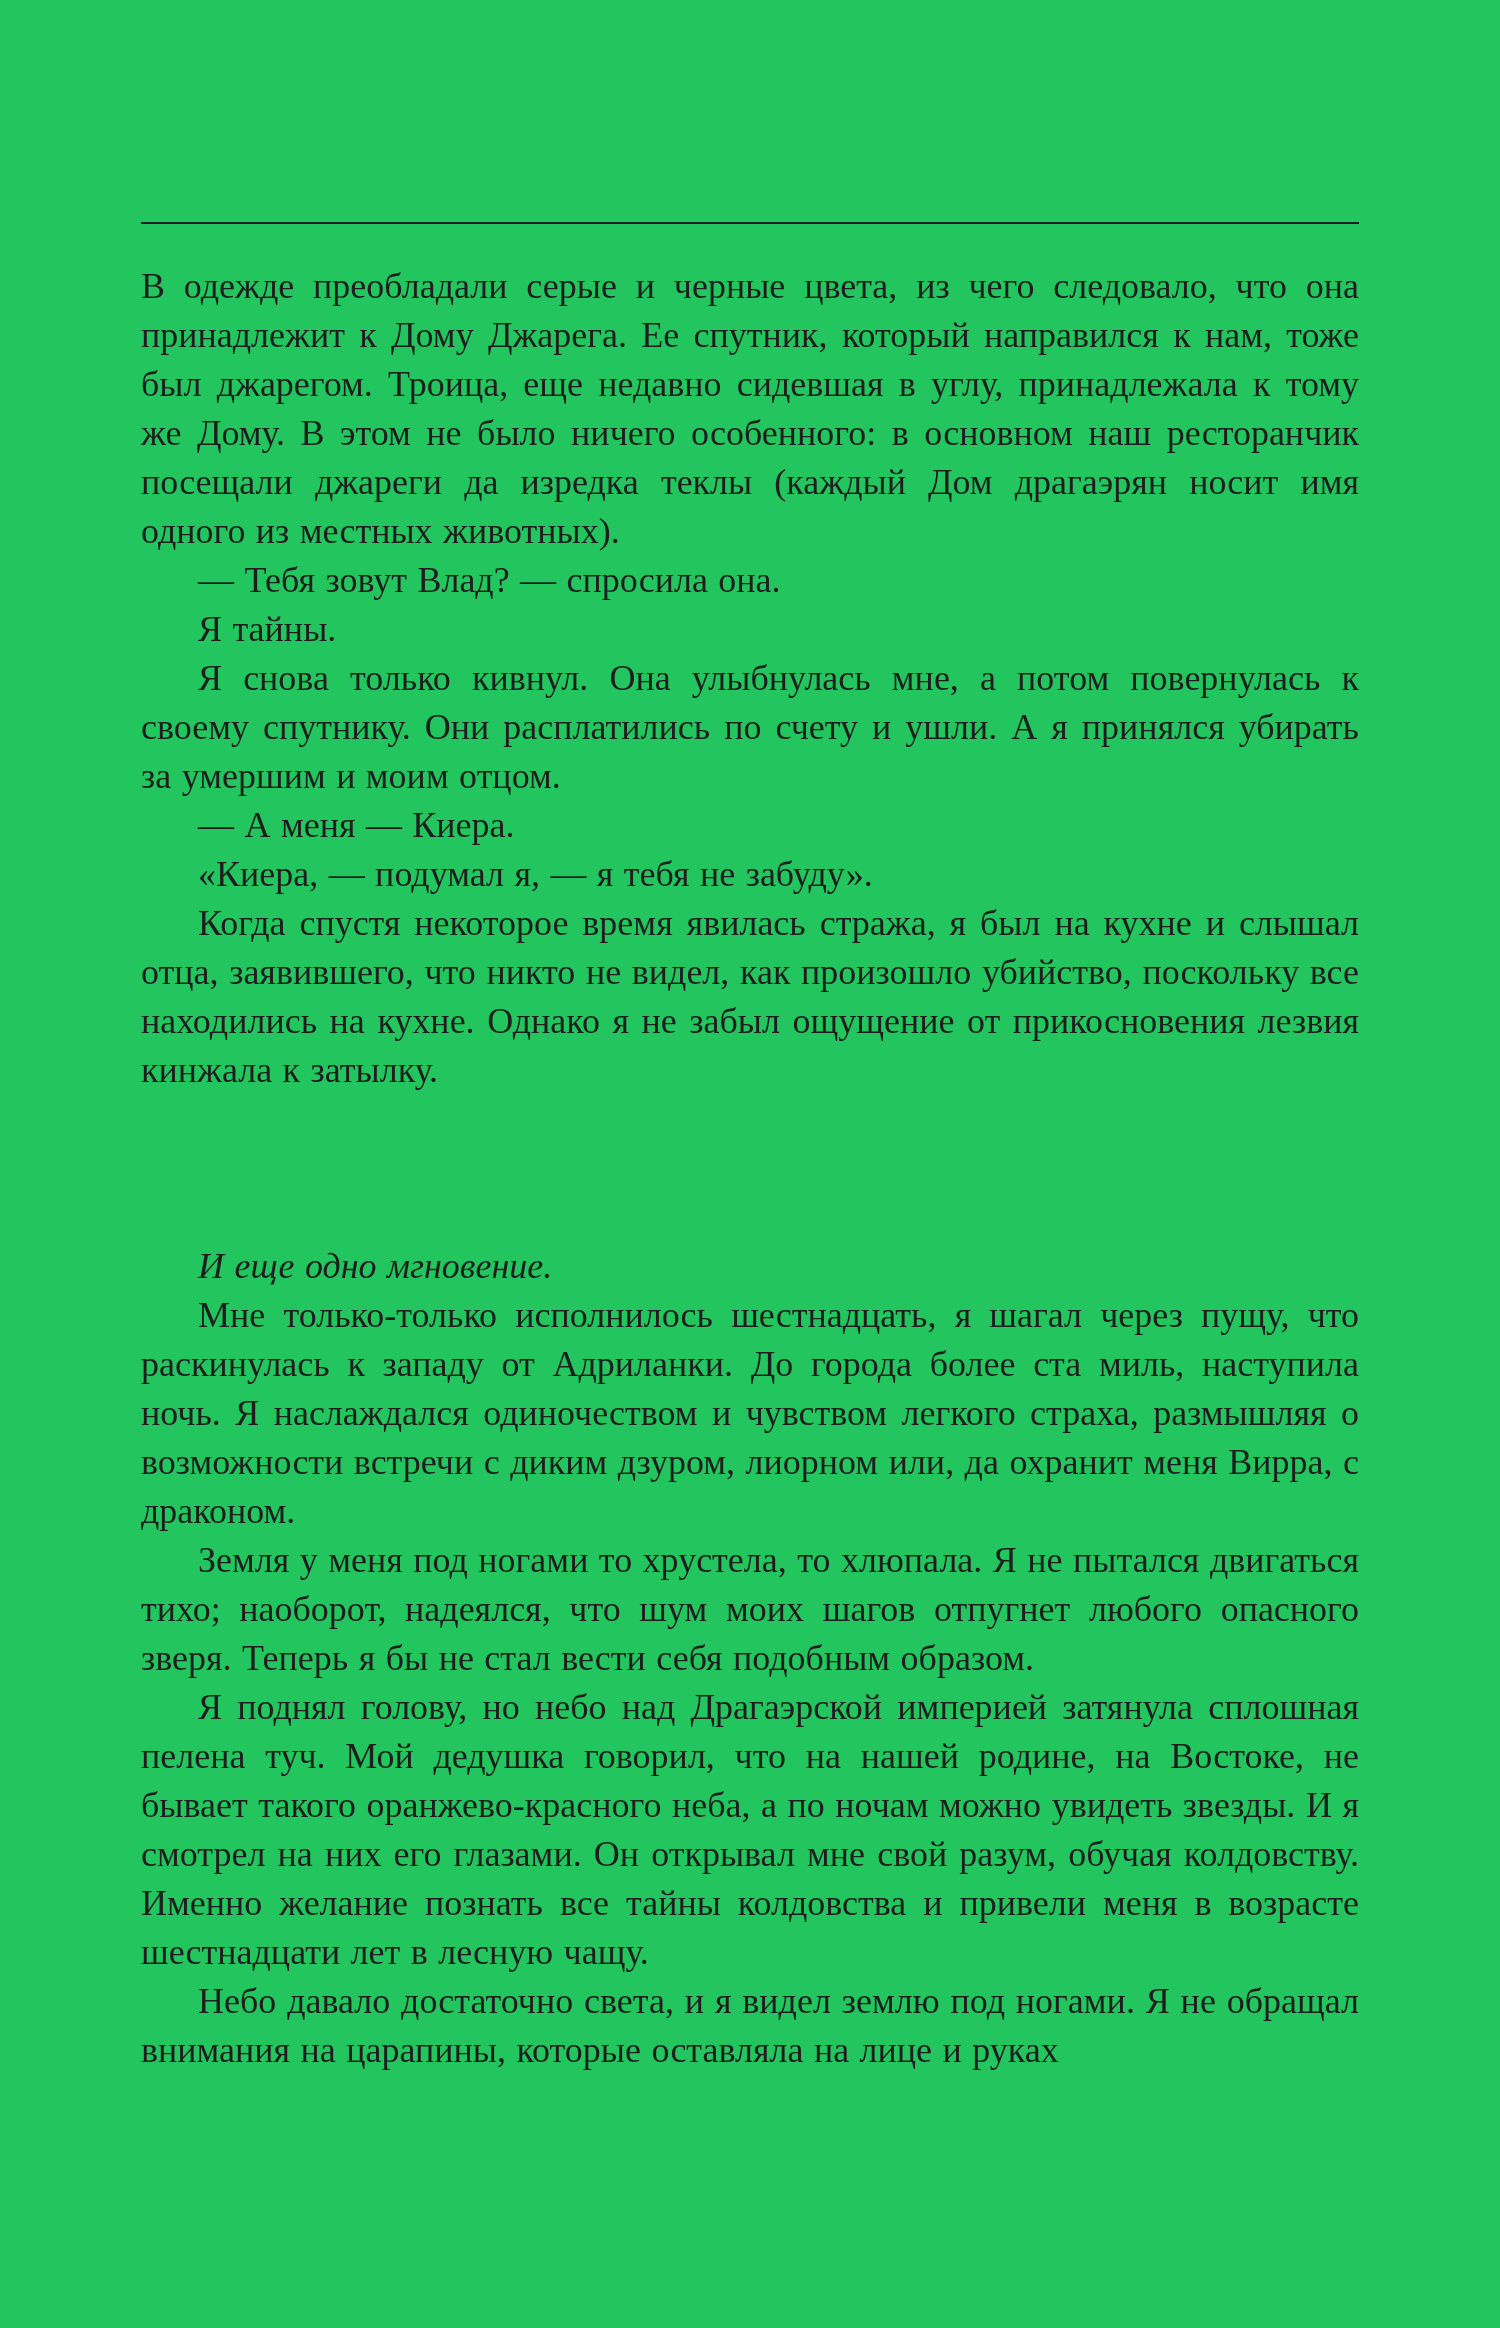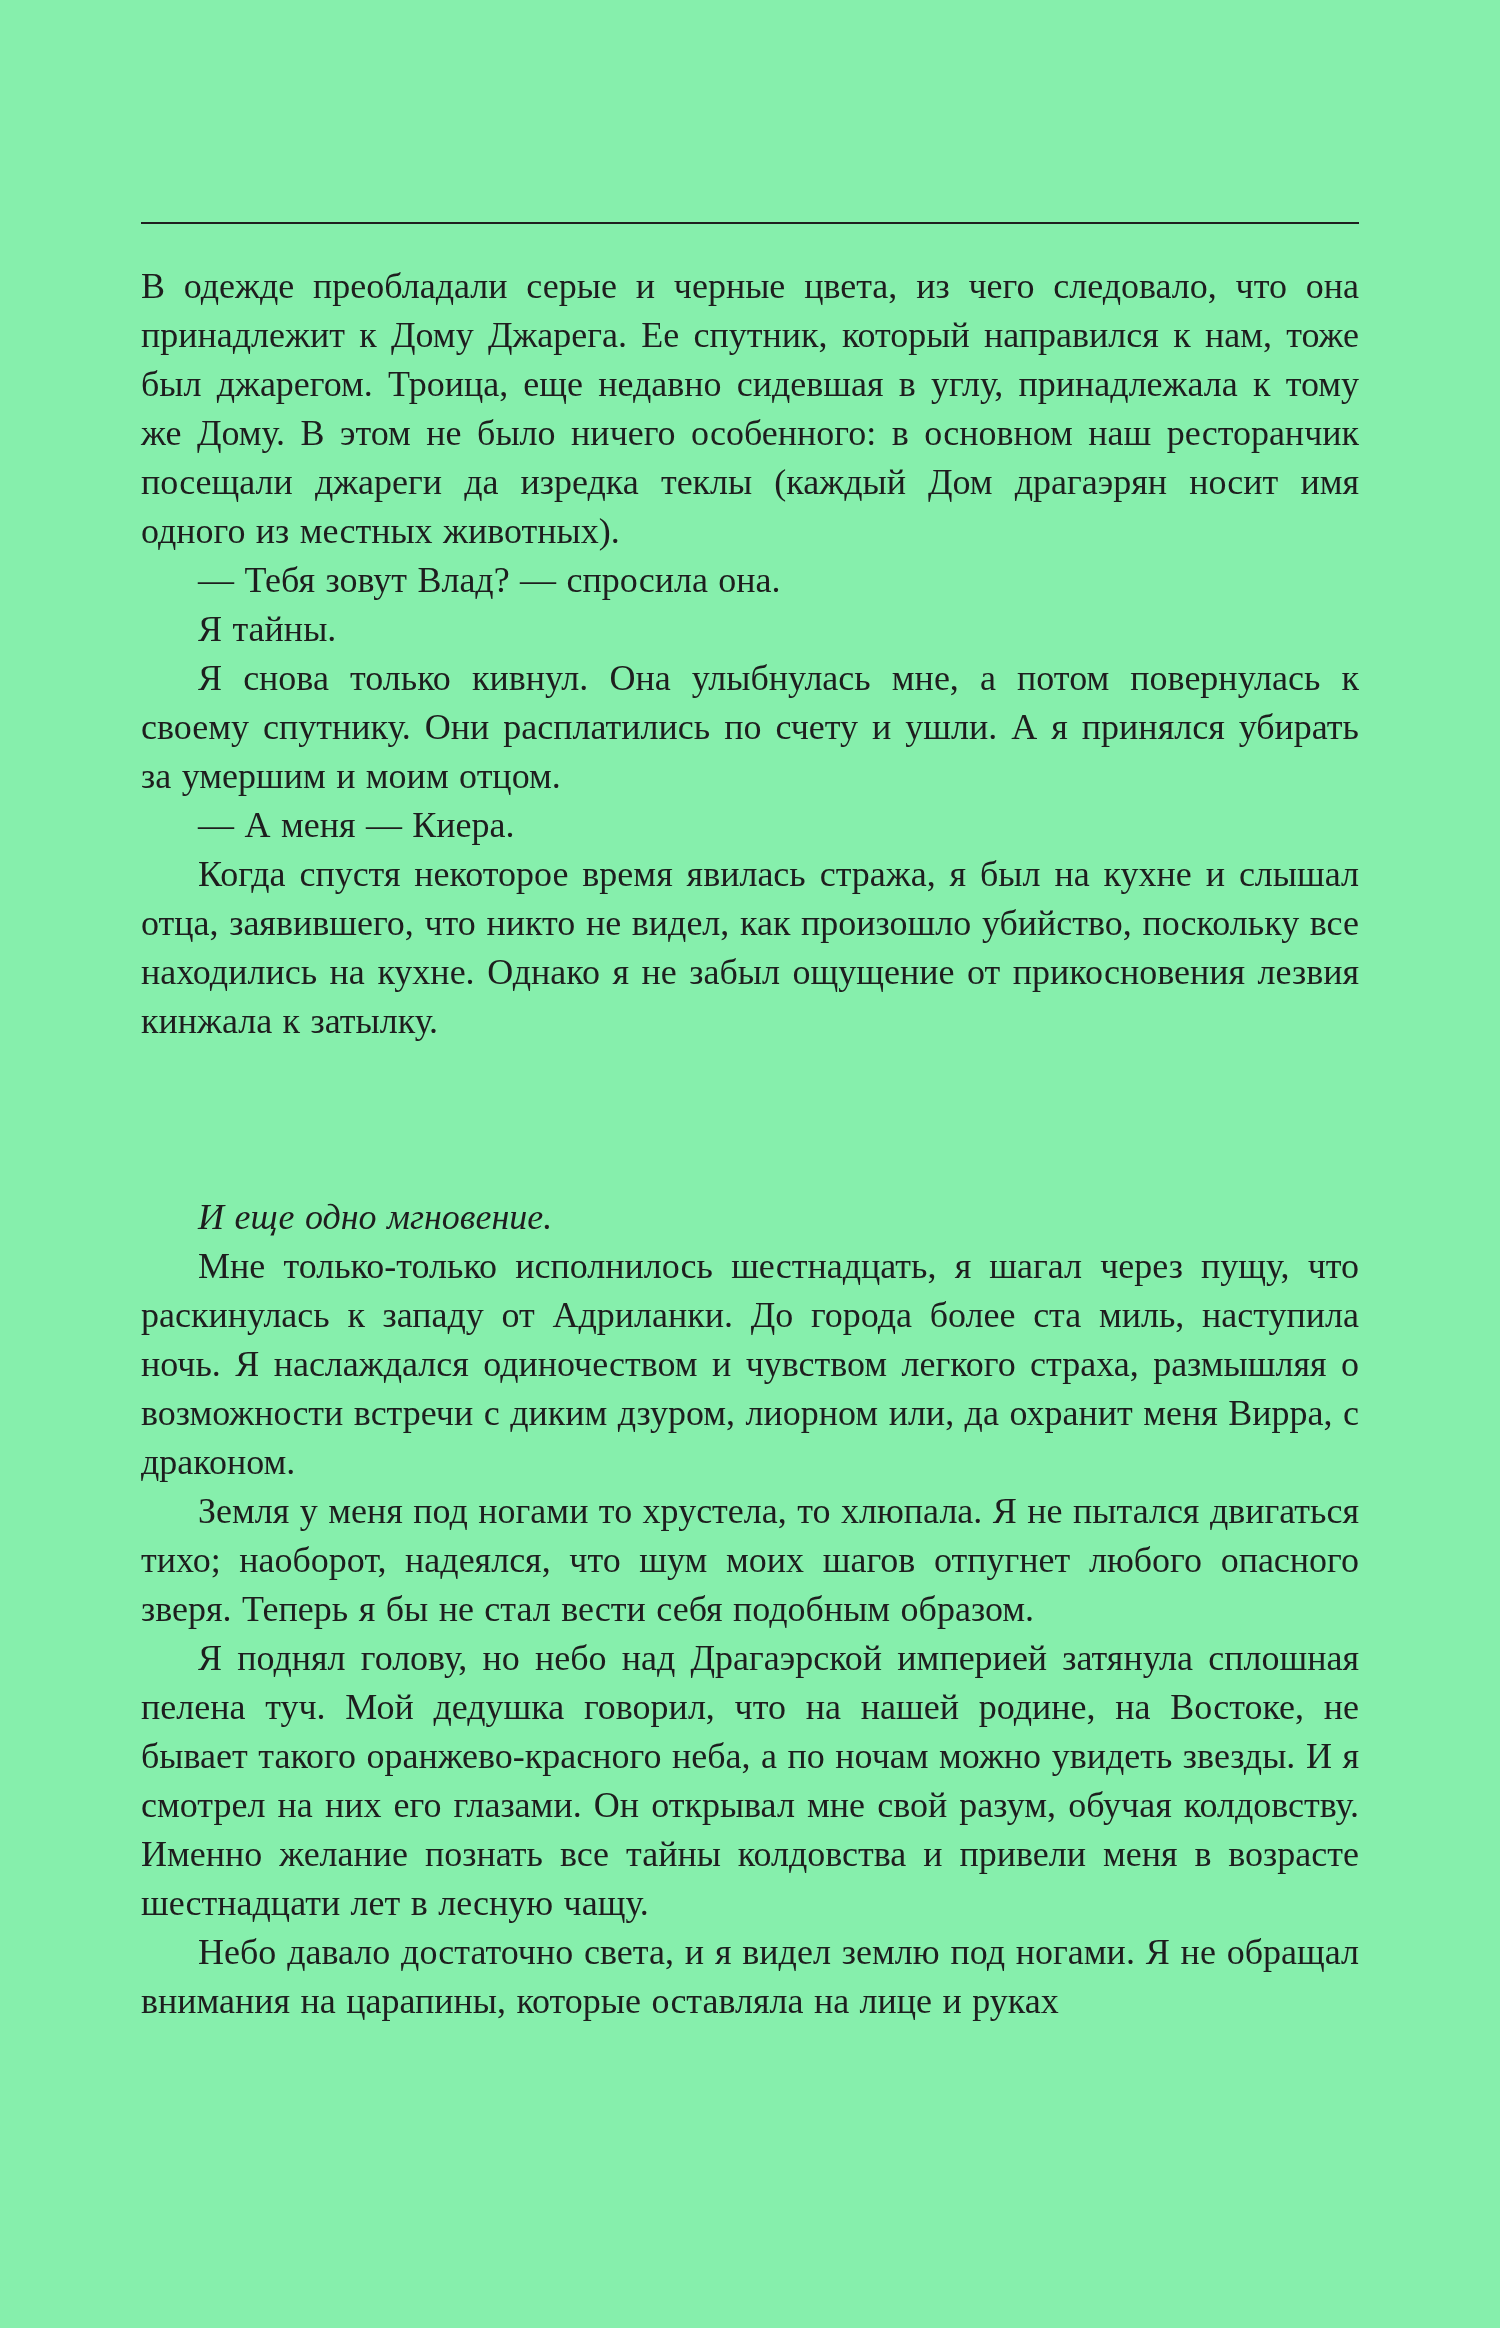--- a/index.html
+++ b/index.html
@@ -6,21 +6,21 @@
   html, body { background: #ffffff; }
   body {
     width: 1500px;
     height: 2328px;
     position: relative;
     font-family: "Liberation Serif", "DejaVu Serif", serif;
   }
   .page {
     position: absolute;
     inset: 0;
-    background: #86efac;
+    background: #22c55e;
     overflow: hidden;
   }
   .top-rule {
     position: absolute;
     top: 222px;
     left: 141px;
     width: 1218px;
     border-top: 2px solid #1f1f1f;
   }
   .text-block {
@@ -54,20 +54,21 @@
 <div class="page">
 
   <div class="top-rule"></div>
 
   <div class="text-block">
     <p class="no-indent">В одежде преобладали серые и черные цвета, из чего следовало, что она принадлежит к Дому Джарега. Ее спутник, который направился к нам, тоже был джарегом. Троица, еще недавно сидевшая в углу, принадлежала к тому же Дому. В этом не было ничего особенного: в основном наш ресторанчик посещали джареги да изредка теклы (каждый Дом драгаэрян носит имя одного из местных животных).</p>
     <p>— Тебя зовут Влад? — спросила она.</p>
     <p>Я тайны.</p>
     <p>Я снова только кивнул. Она улыбнулась мне, а потом повернулась к своему спутнику. Они расплатились по счету и ушли. А я принялся убирать за умершим и моим отцом.</p>
     <p>— А меня — Киера.</p>
+    <p>«Киера, — подумал я, — я тебя не забуду».</p>
     <p>Когда спустя некоторое время явилась стража, я был на кухне и слышал отца, заявившего, что никто не видел, как произошло убийство, поскольку все находились на кухне. Однако я не забыл ощущение от прикосновения лезвия кинжала к затылку.</p>
     <p class="section-start">И еще одно мгновение.</p>
     <p>Мне только-только исполнилось шестнадцать, я шагал через пущу, что раскинулась к западу от Адриланки. До города более ста миль, наступила ночь. Я наслаждался одиночеством и чувством легкого страха, размышляя о возможности встречи с диким дзуром, лиорном или, да охранит меня Вирра, с драконом.</p>
     <p>Земля у меня под ногами то хрустела, то хлюпала. Я не пытался двигаться тихо; наоборот, надеялся, что шум моих шагов отпугнет любого опасного зверя. Теперь я бы не стал вести себя подобным образом.</p>
     <p>Я поднял голову, но небо над Драгаэрской империей затянула сплошная пелена туч. Мой дедушка говорил, что на нашей родине, на Востоке, не бывает такого оранжево-красного неба, а по ночам можно увидеть звезды. И я смотрел на них его глазами. Он открывал мне свой разум, обучая колдовству. Именно желание познать все тайны колдовства и привели меня в возрасте шестнадцати лет в лесную чащу.</p>
     <p>Небо давало достаточно света, и я видел землю под ногами. Я не обращал внимания на царапины, которые оставляла на лице и руках</p>
   </div>
 
 </div>
 

